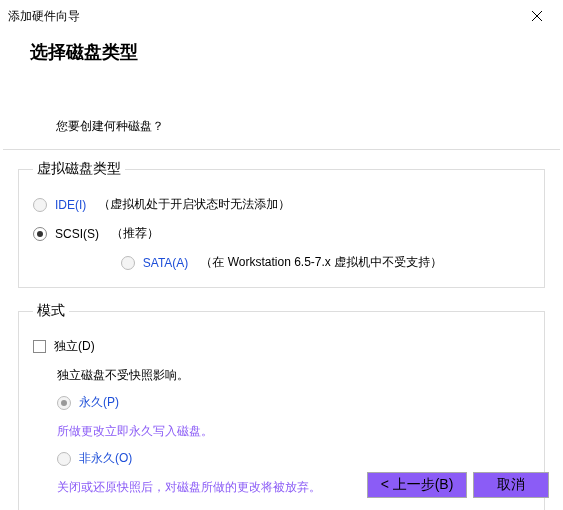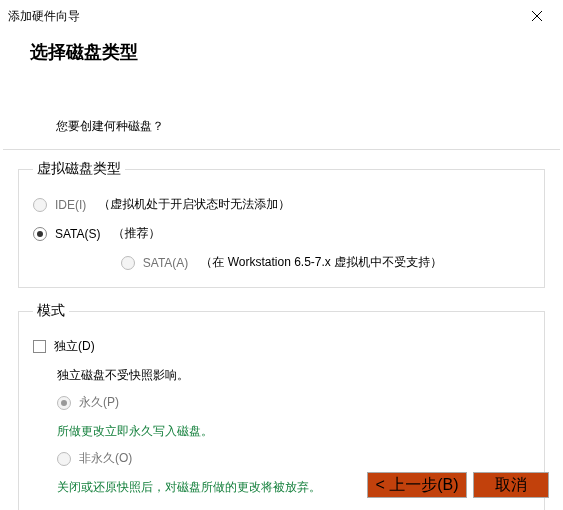--- a/index.html
+++ b/index.html
@@ -71,43 +71,43 @@
     .radio.disabled { border-color: #bbb; background:#f4f4f4; }
     .radio.selected::after {
       content: "";
       width: 6px; height: 6px;
       background: #333;
       border-radius: 50%;
     }
     .radio.selected.disabled::after { background:#999; }
     .radio-label { }
     .radio-note { margin-left: 4px; }
-    .disabled-text { color: #737373; }
+    .disabled-text { color: #1d4ed8; }
     .checkbox {
       width: 13px; height: 13px;
       border: 1px solid #888;
       background:#fff;
       flex-shrink: 0;
     }
     .sub-indent { padding-left: 24px; }
-    .sub-desc { color:#15803d; margin: 2px 0 10px 0; }
+    .sub-desc { color:#8b5cf6; margin: 2px 0 10px 0; }
     .mode-desc { margin: 0 0 10px 24px; }
     .footer {
       position: absolute;
       bottom: 12px;
       right: 14px;
       display: flex;
       gap: 6px;
     }
     .btn {
       min-width: 100px;
       height: 26px;
       border: 1px solid #aaa;
-      background: #c2410c;
-      font-size: 16px;
+      background: #8b5cf6;
+      font-size: 14px;
       display: inline-flex;
       align-items: center;
       justify-content: center;
       cursor: pointer;
     }
     .btn.default {
       border: 2px solid #0078d7;
     }
     .btn.cancel { min-width: 76px; text-align: center; }
     .watermark {
@@ -146,21 +146,21 @@
     <legend>虚拟磁盘类型</legend>
 
     <div class="radio-row">
       <span class="radio disabled"></span>
       <span class="radio-label disabled-text">IDE(I)</span>
       <span class="radio-note">（虚拟机处于开启状态时无法添加）</span>
     </div>
 
     <div class="radio-row">
       <span class="radio selected"></span>
-      <span class="radio-label">SATA(S)</span>
+      <span class="radio-label">SCSI(S)</span>
       <span class="radio-note">（推荐）</span>
     </div>
 
     <div class="radio-row">
       <span class="radio disabled"></span>
       <span class="radio-label disabled-text">SATA(A)</span>
       <span class="radio-note">（在 Workstation 6.5-7.x 虚拟机中不受支持）</span>
     </div>
   </fieldset>
 

